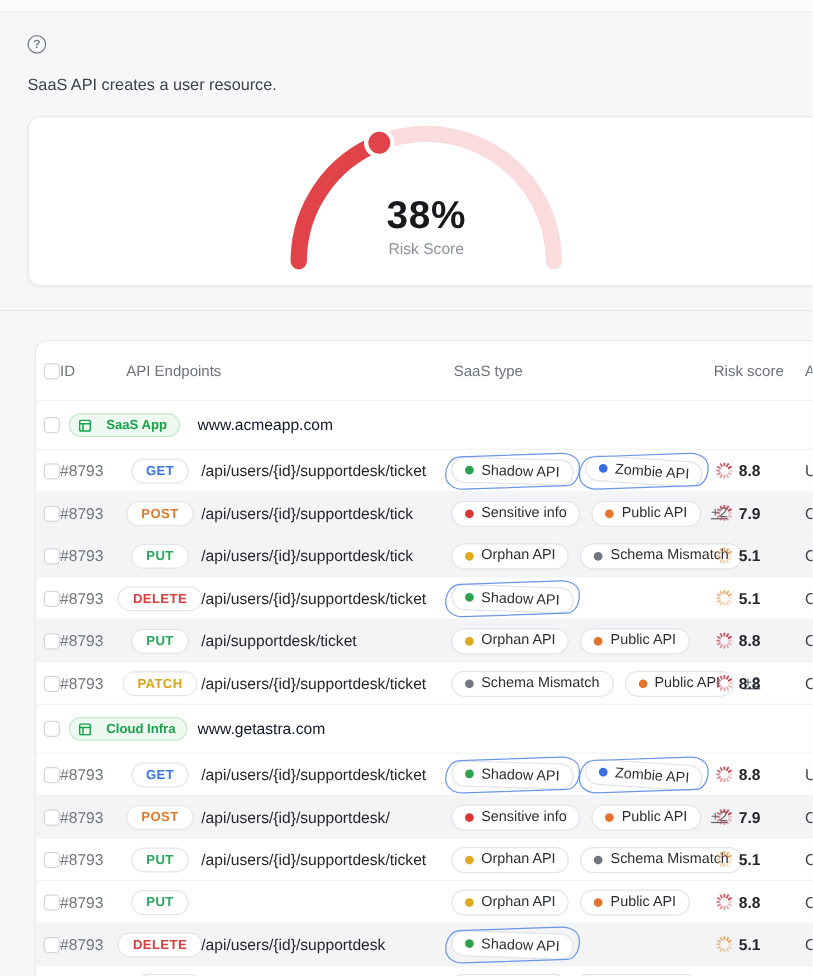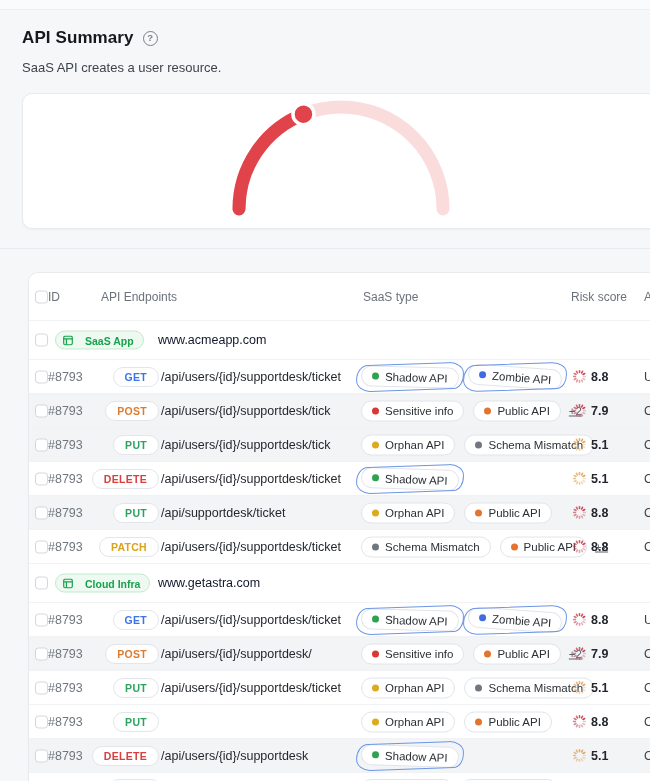--- a/index.html
+++ b/index.html
@@ -40,21 +40,21 @@
     font-size:12px; color:#6c727b; }
   .t-group { height:39px; }
   .t-data { height:34px; }
 
   .cb { position:absolute; left:6px; top:50%; transform:translateY(-50%); width:13px; height:13px;
     border:1.4px solid #d3d7dc; border-radius:3.5px; background:#fff; }
 
   .c-id   { position:absolute; left:19px; top:50%; transform:translateY(-50%);
     font-size:12.5px; color:#70767f; }
   .c-method { position:absolute; left:68px; width:62px; top:50%; transform:translateY(-50%);
-    display:flex; justify-content:flex-end; }
+    display:flex; justify-content:center; }
   .method-pill { display:inline-block; padding:3px 11px; border:1px solid #e2e5e9;
     border-radius:999px; background:#fff; font-size:10.5px; font-weight:700; letter-spacing:.3px; }
   .c-path { position:absolute; left:132px; top:50%; transform:translateY(-50%);
     font-size:12.5px; color:#24282e; white-space:nowrap; }
   .c-risk { position:absolute; left:332px; top:50%; transform:translateY(-50%);
     display:flex; align-items:center; gap:9px; white-space:nowrap; }
   .risk-pill { display:inline-flex; align-items:center; gap:6px; padding:3.5px 10px;
     background:#fff; border:1px solid #e1e4e9; border-radius:999px; font-size:11.5px; color:#2b3036; }
   .risk-dot { width:7px; height:7px; border-radius:50%; display:inline-block; }
   .sketch-wrap { position:relative; display:inline-flex; }
@@ -82,31 +82,34 @@
     border:1px solid #e2e5e9; border-radius:999px; background:#fff; }
   .partial-badge { position:absolute; top:6px; height:20px; border:1px solid #e1e4e9;
     border-radius:999px; background:#fff; }
 </style>
 </head>
 <body>
 
 <div class="top-strip"></div>
 
 <div class="page-title">
-  <span>API Summary</span>
   <span class="help-circle">?</span>
 </div>
 <div class="page-subtitle">SaaS API creates a user resource.</div>
 
 <div class="card gauge-card">
   <svg id="gauge-svg" class="gauge-svg" width="640" height="136" viewBox="0 0 640 136">
     <path id="gauge-track" d="M 216 115 A 102 102 0 0 1 420 115" fill="none" stroke-width="13" stroke-linecap="round" stroke="#fadcdd"></path>
     <path id="gauge-fill" d="M 216 115 A 102 102 0 0 1 420 115" fill="none" stroke-width="13" stroke-linecap="round" stroke="#e04349" stroke-dasharray="121.76813125314038 320.4424506661589"></path>
     <circle id="gauge-knob" r="10.5" stroke="#ffffff" stroke-width="3.5" cx="280.45129562616285" cy="20.162798439398358" fill="#e04349"></circle>
   </svg>
+  <div class="gauge-center-text">
+    <div class="gauge-value">38%</div>
+    <div class="gauge-label">Risk Score</div>
+  </div>
 </div>
 
 <div class="section-divider"></div>
 
 <div class="card table-card">
   <div class="t-row t-header">
     <span class="cb"></span>
     <span class="hcell" style="left:19px">ID</span>
     <span class="hcell" style="left:72px">API Endpoints</span>
     <span class="hcell" style="left:334px">SaaS type</span>

